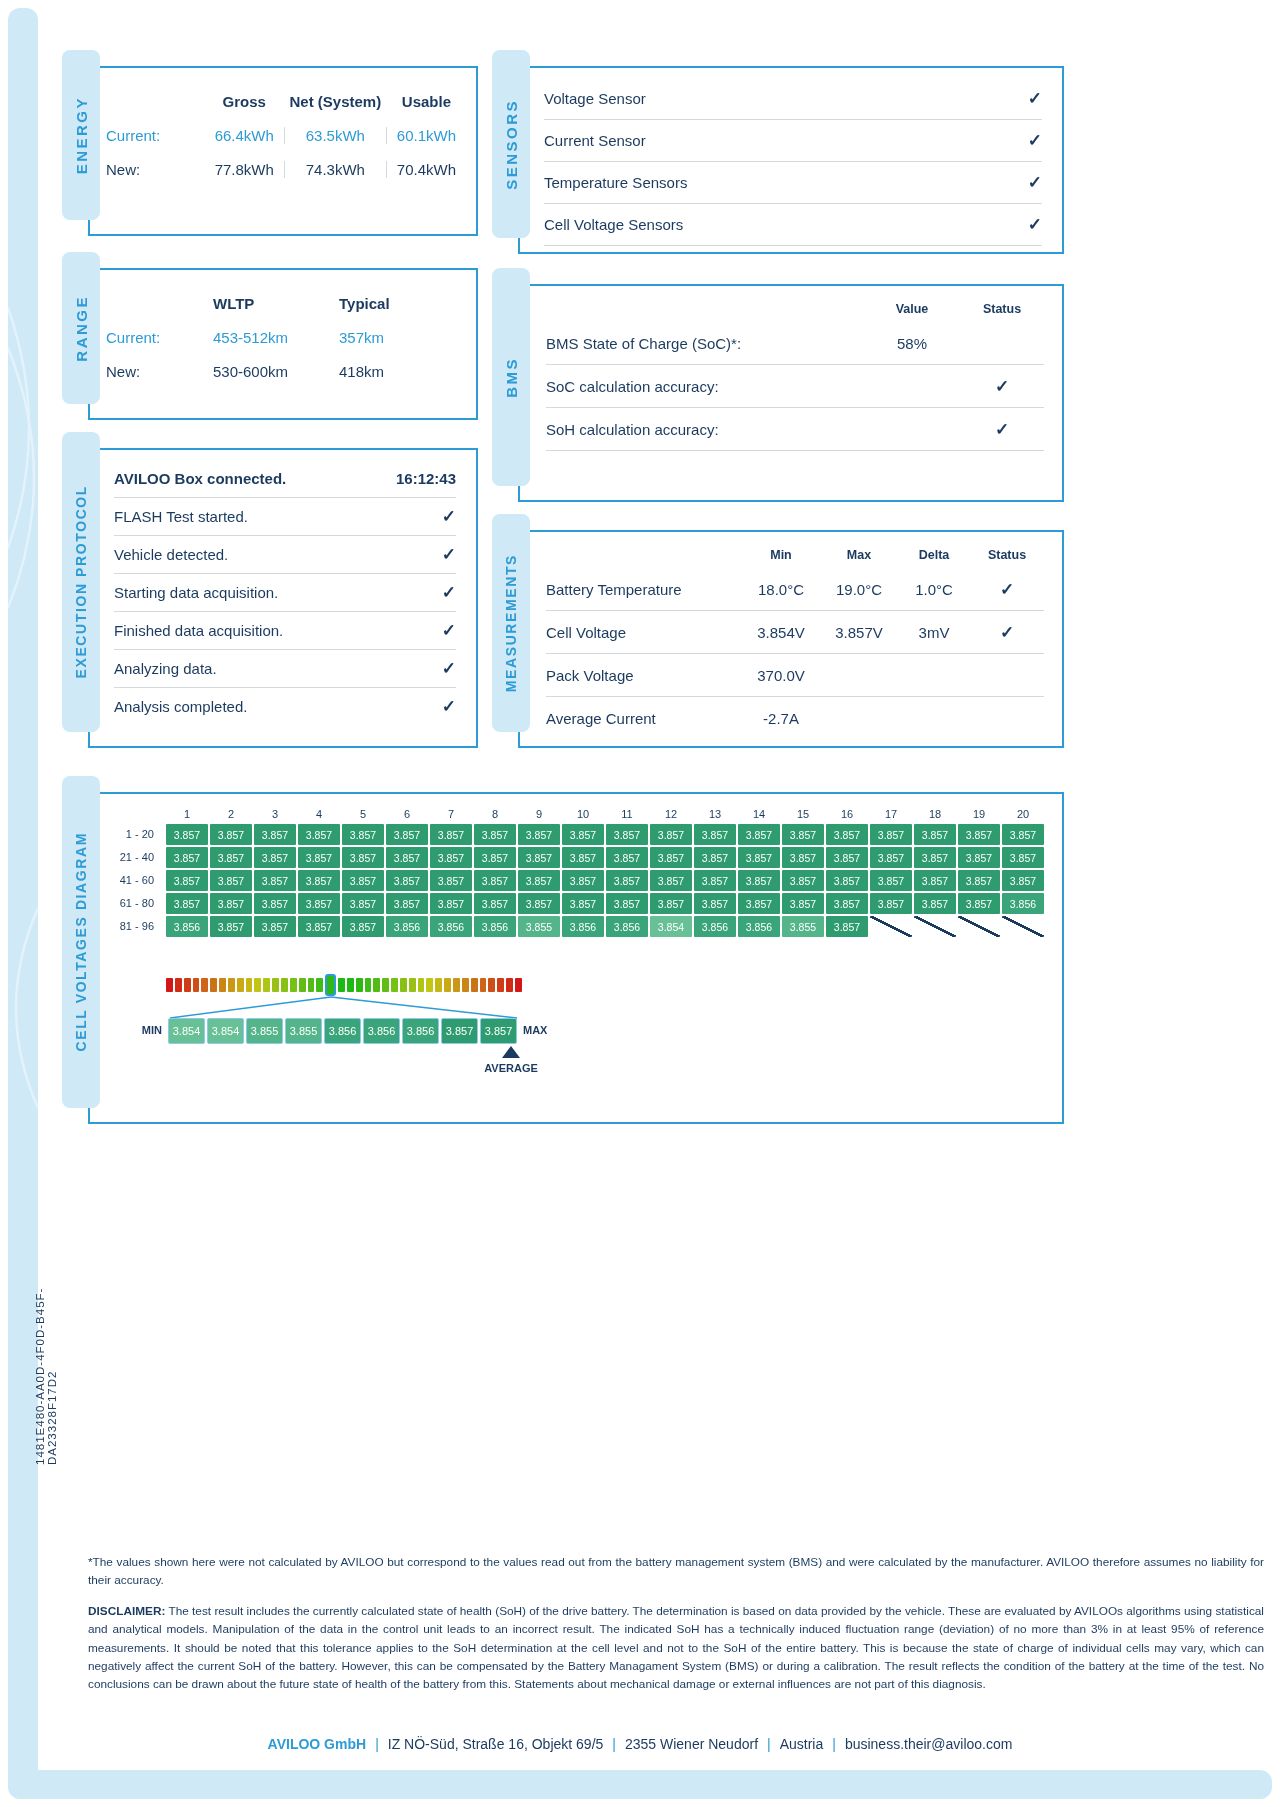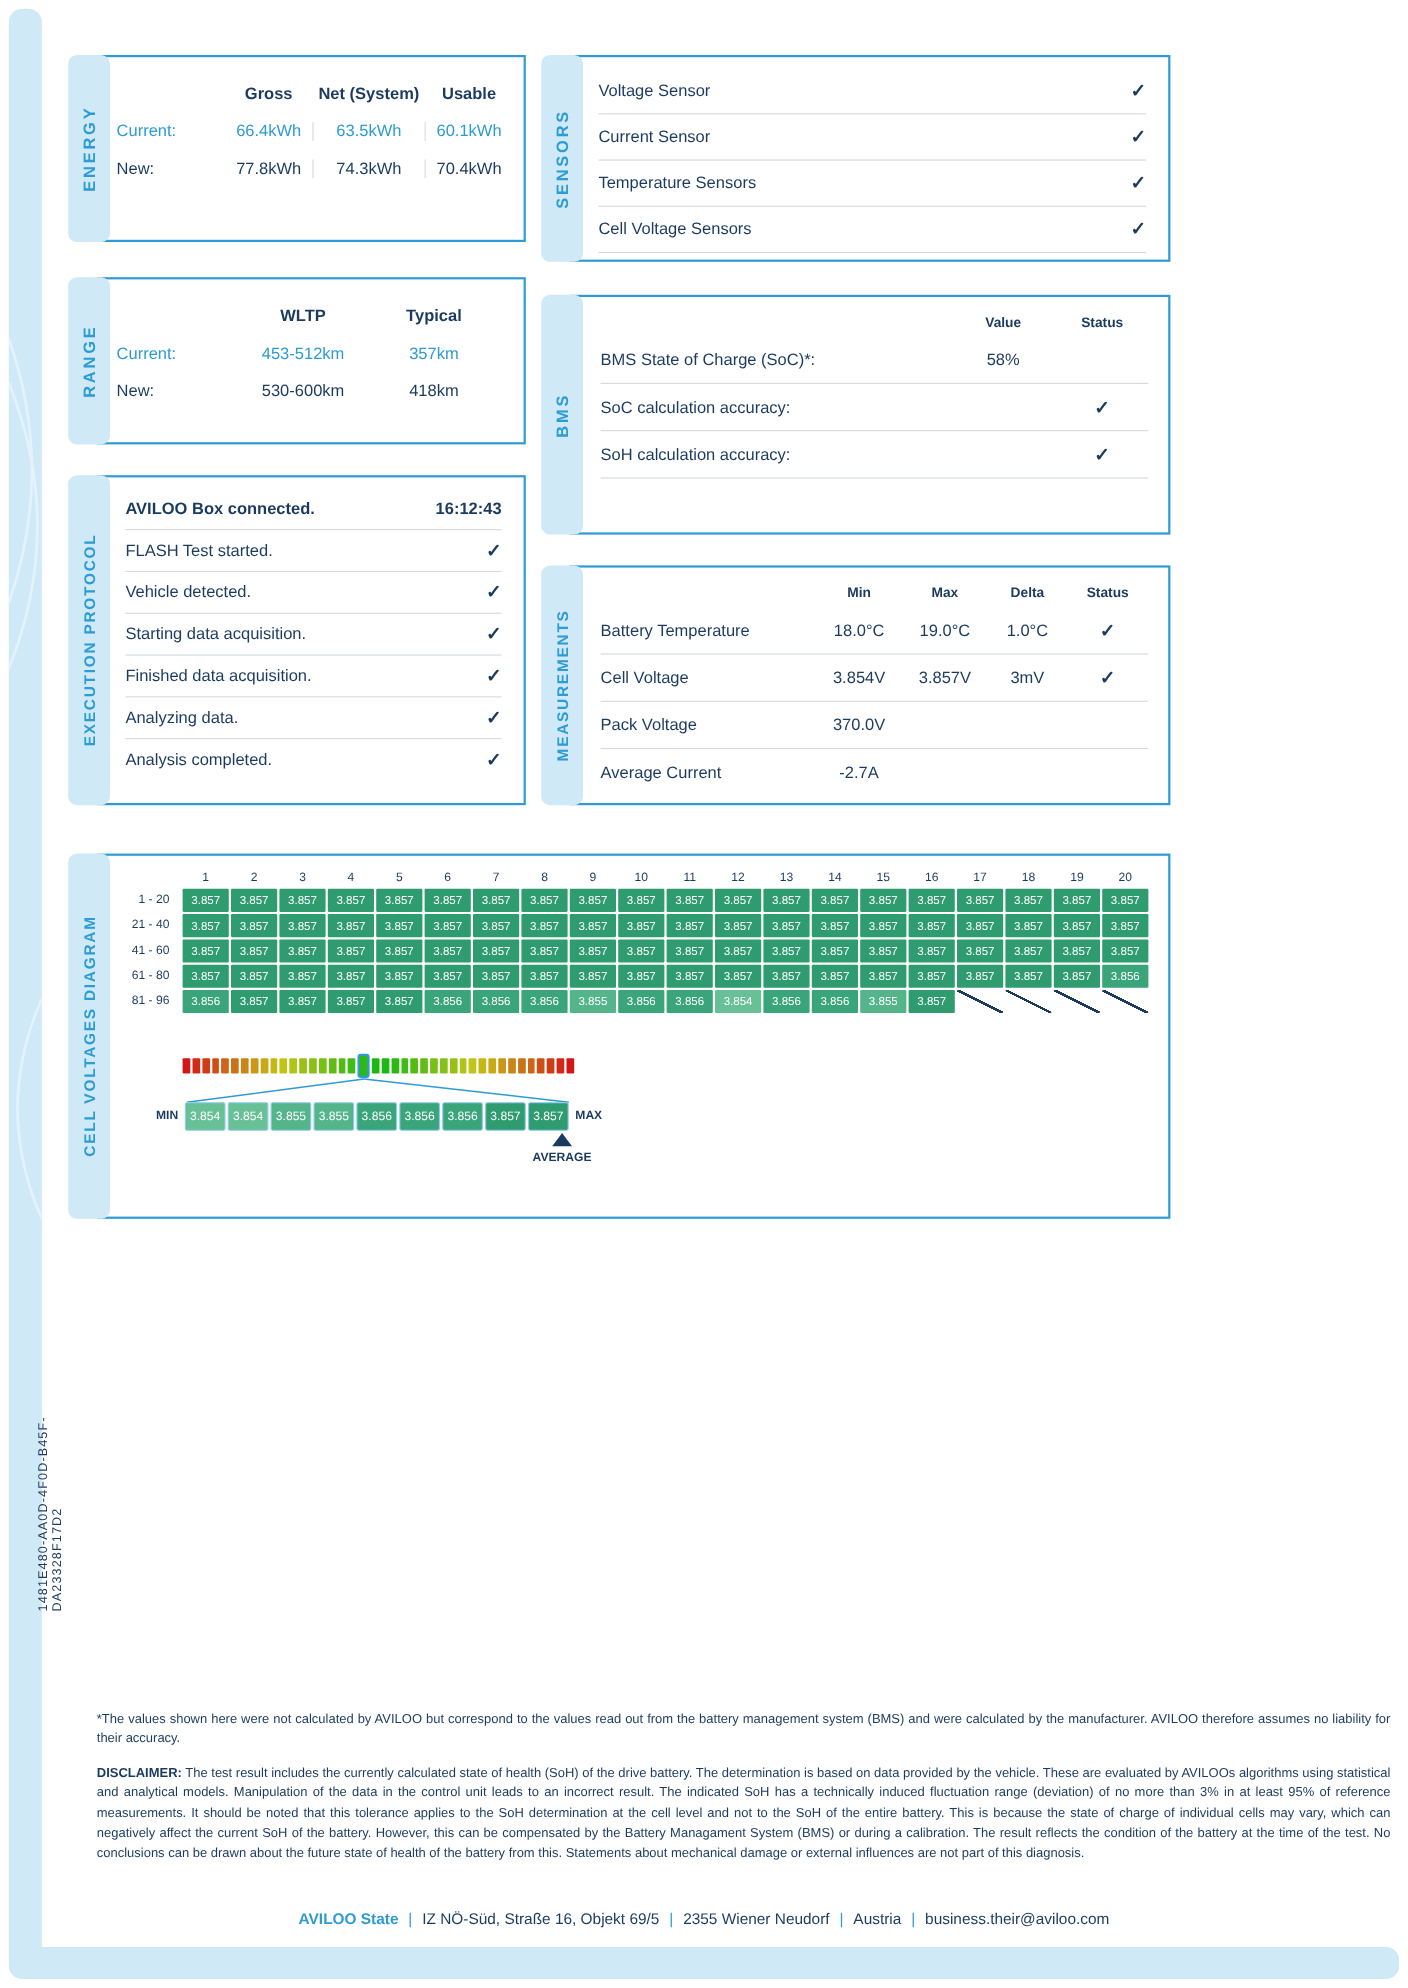--- a/index.html
+++ b/index.html
@@ -18,42 +18,42 @@
   #tab-protocol{left:62px;top:432px;height:300px;}
   #tab-protocol span{font-size:14px;letter-spacing:1.6px;}
   #tab-cellv{left:62px;top:776px;height:332px;}
   #tab-cellv span{font-size:14px;letter-spacing:1.6px;}
   #tab-sensors{left:492px;top:50px;height:188px;}
   #tab-bms{left:492px;top:268px;height:218px;}
   #tab-meas{left:492px;top:514px;height:218px;}
   #tab-meas span{font-size:14px;letter-spacing:1.6px;}
 
   
-  .box{position:absolute;background:#fff;border:2px solid #2d9bd5;z-index:2;box-sizing:border-box;}
+  .box{position:absolute;background:#fff;border:2px solid #2d9bd5;z-index:2;box-sizing:border-box;margin-top:16px;}
   #box-energy{left:88px;top:50px;width:390px;height:170px;}
   #box-range{left:88px;top:252px;width:390px;height:152px;}
   #box-protocol{left:88px;top:432px;width:390px;height:300px;}
   #box-cellv{left:88px;top:776px;width:976px;height:332px;}
   #box-sensors{left:518px;top:50px;width:546px;height:188px;}
   #box-bms{left:518px;top:268px;width:546px;height:218px;}
   #box-meas{left:518px;top:514px;width:546px;height:218px;}
 
   .blue{color:#2d9bd5;}
   .bold{font-weight:bold;text-align:right;}
   .check{font-weight:bold;font-size:17px;color:#1b3a5f;}
 
   
   .e-wrap{padding:16px 10px 0 16px;}
   .e-row{display:flex;align-items:center;height:34px;font-size:15px;}
   .e-label{width:92px;padding-right:14px;}
   .e-val{width:88px;text-align:center;border-left:1px solid transparent;box-sizing:border-box;}
   .e-val.wide{width:112px;}
   .e-head .e-val{font-weight:bold;}
   .sep{border-left:1px solid #d4d9de;}
-  .r-val{width:126px;text-align:center;border-left:1px solid transparent;box-sizing:border-box;}
+  .r-val{width:126px;text-align:left;border-left:1px solid transparent;box-sizing:border-box;}
   .r-val.c2{width:112px;}
 
   
   .p-wrap{padding-top:10px;}
   .p-row{display:flex;justify-content:space-between;align-items:center;height:37px;margin:0 20px 0 24px;border-bottom:1px solid #d4d9de;font-size:15px;}
   .p-row:last-child{border-bottom:none;}
 
   
   .s-wrap{padding-top:10px;}
   .s-row{display:flex;justify-content:space-between;align-items:center;height:41px;margin:0 20px 0 24px;border-bottom:1px solid #d4d9de;font-size:15px;}
@@ -488,16 +488,16 @@
       </div>
     <div class="zlabel" id="zoom-max">MAX</div>
     <div id="avg-triangle"></div>
     <div id="avg-label">AVERAGE</div>
   </div>
 
   <div id="doc-id">1481E480-AA0D-4F0D-B45F-DA23328F17D2</div>
   <p id="footnote">*The values shown here were not calculated by AVILOO but correspond to the values read out from the battery management system (BMS) and were calculated by the manufacturer. AVILOO therefore assumes no liability for their accuracy.</p>
   <p id="disclaimer"><b>DISCLAIMER:</b> <span>The test result includes the currently calculated state of health (SoH) of the drive battery. The determination is based on data provided by the vehicle. These are evaluated by AVILOOs algorithms using statistical and analytical models. Manipulation of the data in the control unit leads to an incorrect result. The indicated SoH has a technically induced fluctuation range (deviation) of no more than 3% in at least 95% of reference measurements. It should be noted that this tolerance applies to the SoH determination at the cell level and not to the SoH of the entire battery. This is because the state of charge of individual cells may vary, which can negatively affect the current SoH of the battery. However, this can be compensated by the Battery Managament System (BMS) or during a calibration. The result reflects the condition of the battery at the time of the test. No conclusions can be drawn about the future state of health of the battery from this. Statements about mechanical damage or external influences are not part of this diagnosis.</span></p>
   <div id="footer">
-    <span class="f-company">AVILOO State</span><span class="f-sep">|</span><span>IZ NÖ-Süd, Straße 16, Objekt 69/5</span><span class="f-sep">|</span><span>2355 Wiener Neudorf</span><span class="f-sep">|</span><span>Austria</span><span class="f-sep">|</span><span>business.their@aviloo.com</span>
+    <span class="f-company">AVILOO GmbH</span><span class="f-sep">|</span><span>IZ NÖ-Süd, Straße 16, Objekt 69/5</span><span class="f-sep">|</span><span>2355 Wiener Neudorf</span><span class="f-sep">|</span><span>Austria</span><span class="f-sep">|</span><span>business.their@aviloo.com</span>
   </div>
 
 </div>
 
 </body></html>

